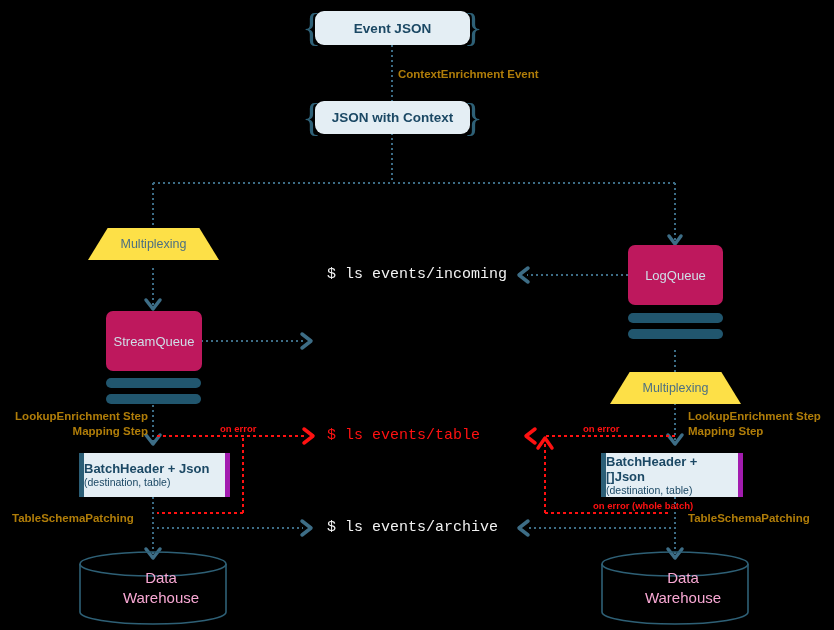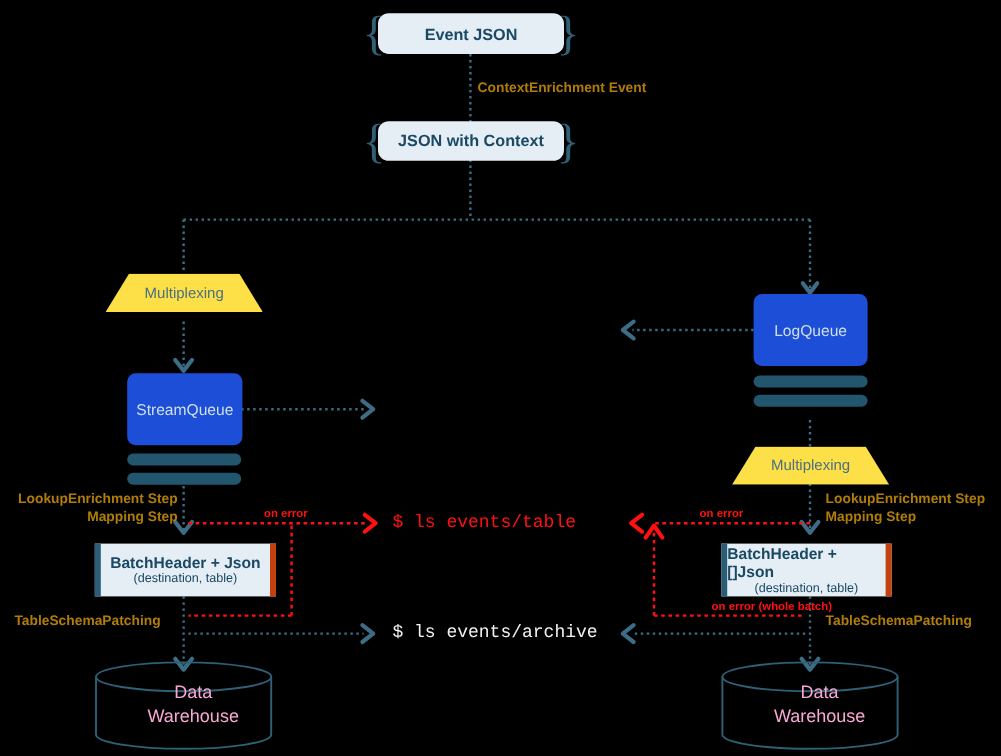--- a/index.html
+++ b/index.html
@@ -12,33 +12,33 @@
 
   
   .jsonbox{background:#e4eef4;border-radius:9px;display:flex;align-items:center;
            justify-content:center;color:#1b4864;font-weight:bold;font-size:13.5px;}
   .brace{position:absolute;top:50%;transform:translateY(-50%);
          color:#2e6076;font-size:40px;line-height:0;font-weight:300;
          font-family:"Liberation Serif",serif;}
   .brace.l{left:-13px;} .brace.r{right:-13px;}
 
   
-  .queue{background:#1d4ed8;border-radius:7px;display:flex;align-items:center;
+  .queue{background:#be185d;border-radius:7px;display:flex;align-items:center;
          justify-content:center;color:#cfdfe8;font-size:13px;}
   .qbar{position:absolute;background:#21566e;border-radius:5px;height:10px;}
 
   
   .trap{background:#fde047;color:#4c6f82;font-size:12.5px;display:flex;
         align-items:center;justify-content:center;
         clip-path:polygon(15% 0, 85% 0, 100% 100%, 0% 100%);}
 
   
-  .card{background:#e4eef4;display:flex;flex-direction:column;align-items:center;
+  .card{background:#e4eef4;display:flex;flex-direction:column;
         justify-content:center;color:#1b4864;
-        border-left:5px solid #2b5e76;border-right:5px solid #c2410c;}
+        border-left:5px solid #2b5e76;border-right:5px solid #a21caf;}
   .card .t1{font-weight:bold;font-size:13px;line-height:15px;}
   .card .t2{font-size:10.5px;line-height:13px;}
 
   
   .lbl{position:absolute;font-weight:bold;font-size:11.5px;white-space:nowrap;}
   .lbl.orange{color:#b07d09;}
   .lbl.red{color:#ff1111;font-size:9.5px;}
   .lbl.redbig{color:#ff1111;font-size:9.5px;margin-left:31px;}
 
   
@@ -211,16 +211,17 @@
     <svg width="150" height="76" viewBox="0 0 150 76" xmlns="http://www.w3.org/2000/svg">
       <ellipse cx="75" cy="14" rx="73" ry="12" fill="none" stroke="#2e6076" stroke-width="1.6"></ellipse>
       <path d="M2,14 L2,62 A73,12 0 0 0 148,62 L148,14" fill="none" stroke="#2e6076" stroke-width="1.6"></path>
     </svg>
     <div class="txt">
       <div>Data</div>
       <div>Warehouse</div>
     </div>
   </div>
 
+  <div class="term w" style="left:327px;top:266px;">$ ls events/incoming</div>
   <div class="term r" style="left:327px;top:427px;">$ ls events/table</div>
   <div class="term w" style="left:327px;top:519px;">$ ls events/archive</div>
 
 </div>
 
 </body></html>

